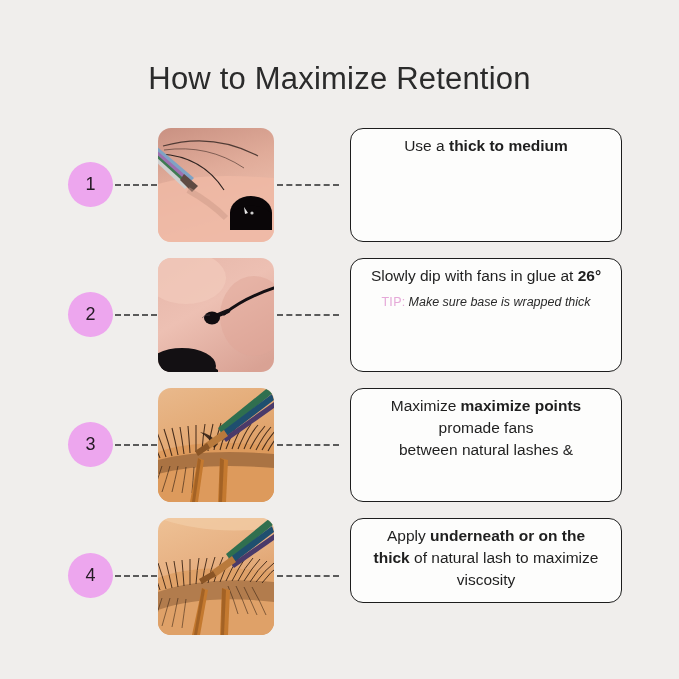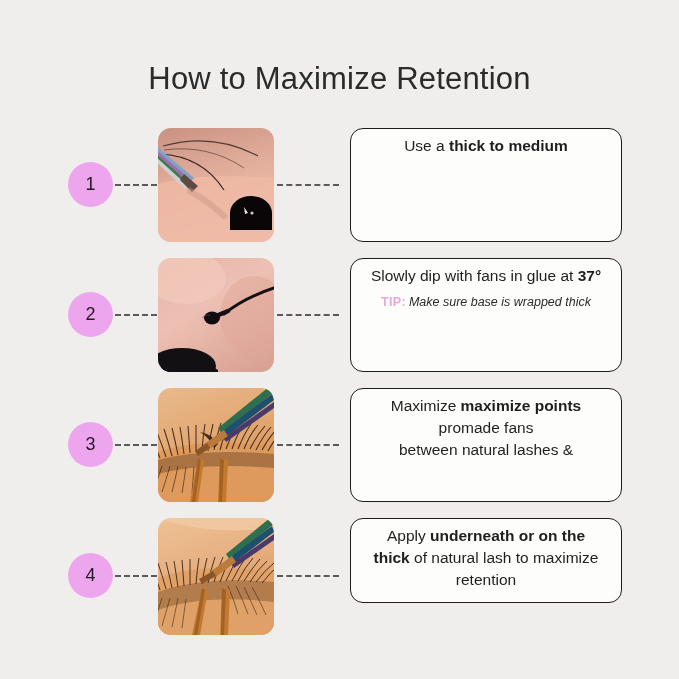--- a/index.html
+++ b/index.html
@@ -112,21 +112,21 @@
   .tip-block {
     margin-top: 7px;
     text-align: center;
     font-style: italic;
     font-size: 12.5px;
     line-height: 17px;
     color: #2a2a2a;
   }
   .tip-label {
     font-style: normal;
-    font-weight: 700;
+    font-weight: 400;
     color: #e5a8d8;
     letter-spacing: .3px;
     margin-right: 3px;
   }
 </style>
 </head>
 <body>
 
 <h1 id="page-title">How to Maximize Retention</h1>
 
@@ -194,21 +194,21 @@
       <path d="M44 60 q3 -4 8 -3" stroke="#5a4a50" stroke-width="1" fill="none" opacity="0.6"></path>
       <path d="M-10 120 Q24 86 60 112 L60 120 Z" fill="#131013"></path>
       <ellipse cx="24" cy="108" rx="34" ry="18" fill="#131013"></ellipse>
     </svg>
   </div>
 
   <div class="dash right"></div>
 
   <div class="card">
     <div class="card-line">
-      <span>Slowly dip with fans in glue at </span><b>37°</b><span></span>
+      <span>Slowly dip with fans in glue at </span><b>26°</b><span></span>
     </div>
     <div class="tip-block">
       <span class="tip-label">TIP:</span><span>Make sure base is wrapped thick</span><br>
     </div>
   </div>
 </div>
 
 <div class="step-row r3">
   <div class="num-circle">3</div>
   <div class="dash left"></div>
@@ -357,16 +357,16 @@
   <div class="dash right"></div>
 
   <div class="card">
     <div class="card-line">
       <span>Apply </span><b>underneath or on the</b><span></span>
     </div>
     <div class="card-line">
       <span></span><b>thick</b><span> of natural lash to maximize</span>
     </div>
     <div class="card-line">
-      <span>retention</span><b></b><span></span>
+      <span>viscosity</span><b></b><span></span>
     </div>
   </div>
 </div>
 
 </body></html>

